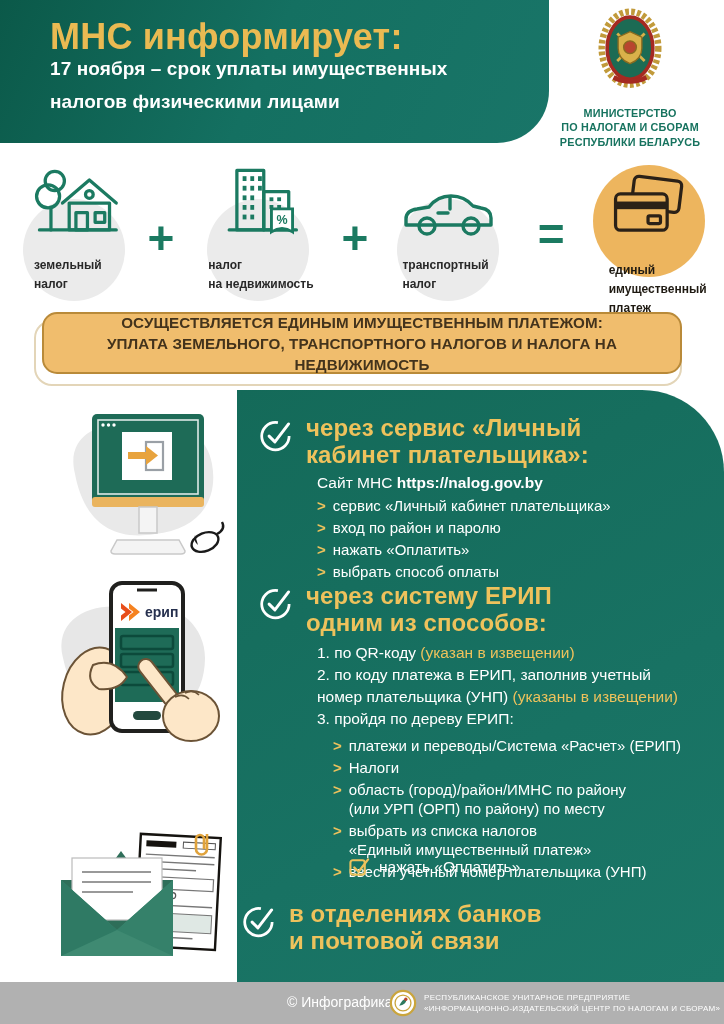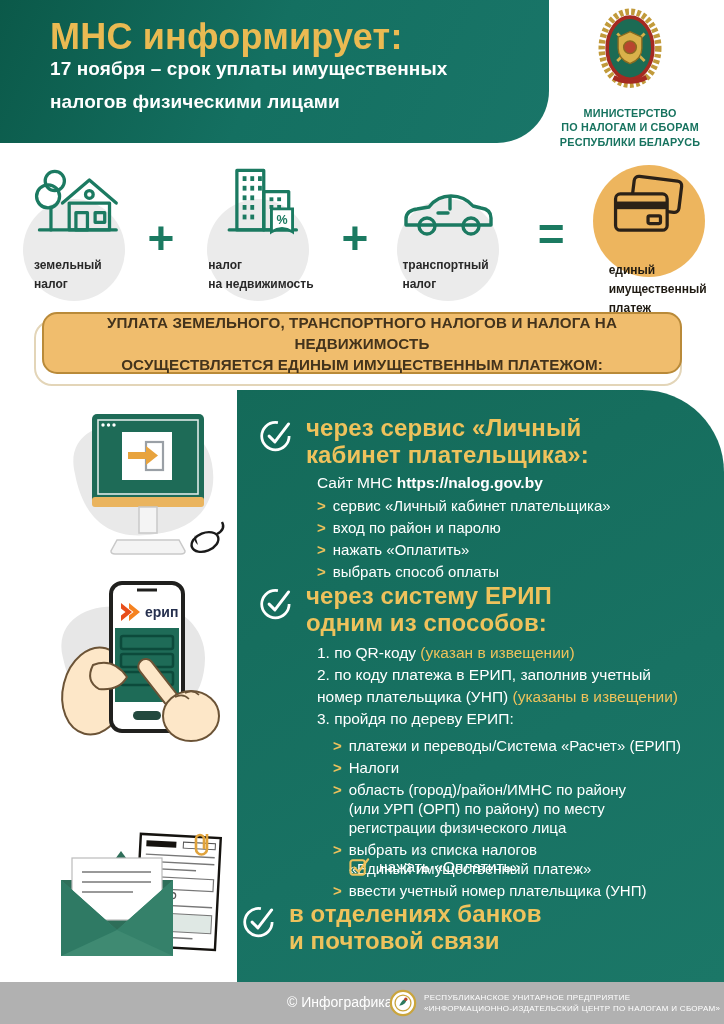--- a/index.html
+++ b/index.html
@@ -183,22 +183,22 @@
         <span>единый</span>
         <span>имущественный</span>
         <span>платеж</span>
       </div>
     </div>
   </div>
 
   <div class="banner-wrap">
     <div class="banner-outline"></div>
     <div class="banner">
+      <span>ОСУЩЕСТВЛЯЕТСЯ ЕДИНЫМ ИМУЩЕСТВЕННЫМ ПЛАТЕЖОМ:</span>
       <span>УПЛАТА ЗЕМЕЛЬНОГО, ТРАНСПОРТНОГО НАЛОГОВ И НАЛОГА НА НЕДВИЖИМОСТЬ</span>
-      <span>ОСУЩЕСТВЛЯЕТСЯ ЕДИНЫМ ИМУЩЕСТВЕННЫМ ПЛАТЕЖОМ:</span>
     </div>
   </div>
 
   <div class="main">
     <div class="green-panel"></div>
 
     <svg class="illus" style="left:45px;top:12px" width="195" height="160" viewBox="0 0 195 160">
       <path d="M30 72 C20 32 57 18 88 24 C122 8 162 28 167 62 C174 100 152 128 110 132 C62 140 38 114 30 72 Z" fill="#e9e9e9"></path>
       <rect x="47" y="12" width="112" height="92" rx="5" fill="#1e6b57"></rect>
       <rect x="53" y="18" width="100" height="74" fill="none" stroke="#ffffff" stroke-width="1.6" opacity="0.85"></rect>
@@ -332,21 +332,20 @@
           <span class="arr">&gt;</span>
         <div class="lines">
             <span>Налоги</span>
           </div>
         </div>
       <div class="b-row">
           <span class="arr">&gt;</span>
         <div class="lines">
             <span>область (город)/район/ИМНС по району</span>
             <span>(или УРП (ОРП) по району) по месту</span>
-            <span>регистрации физического лица</span>
           </div>
         </div>
       <div class="b-row">
           <span class="arr">&gt;</span>
         <div class="lines">
             <span>выбрать из списка налогов</span>
             <span>«Единый имущественный платеж»</span>
           </div>
         </div>
       <div class="b-row">

